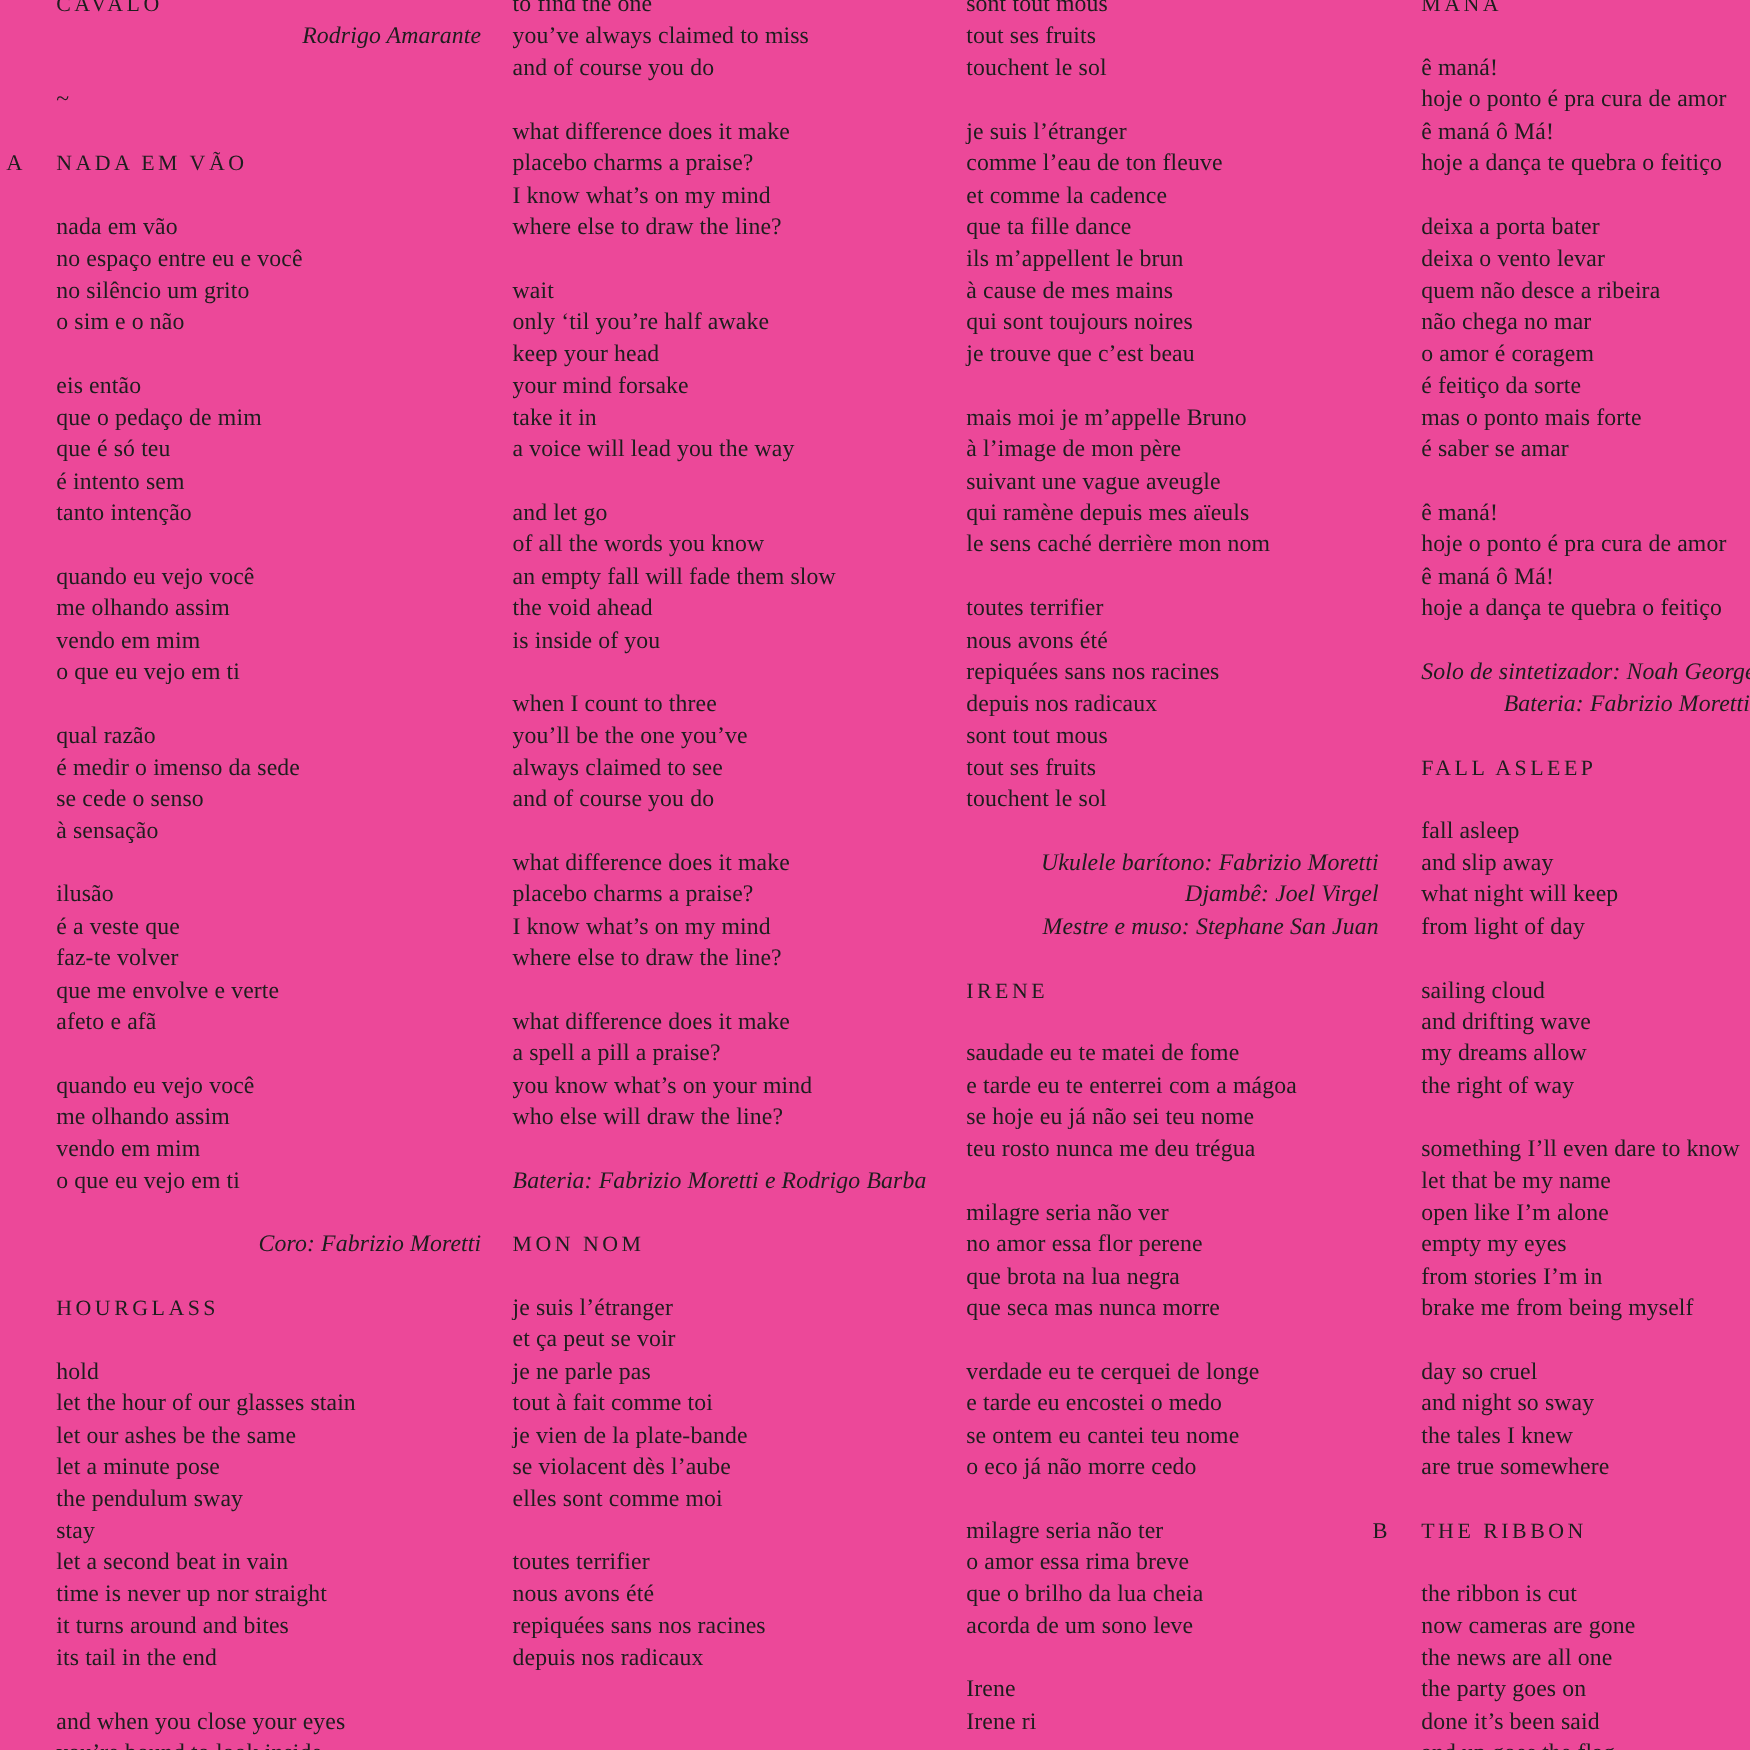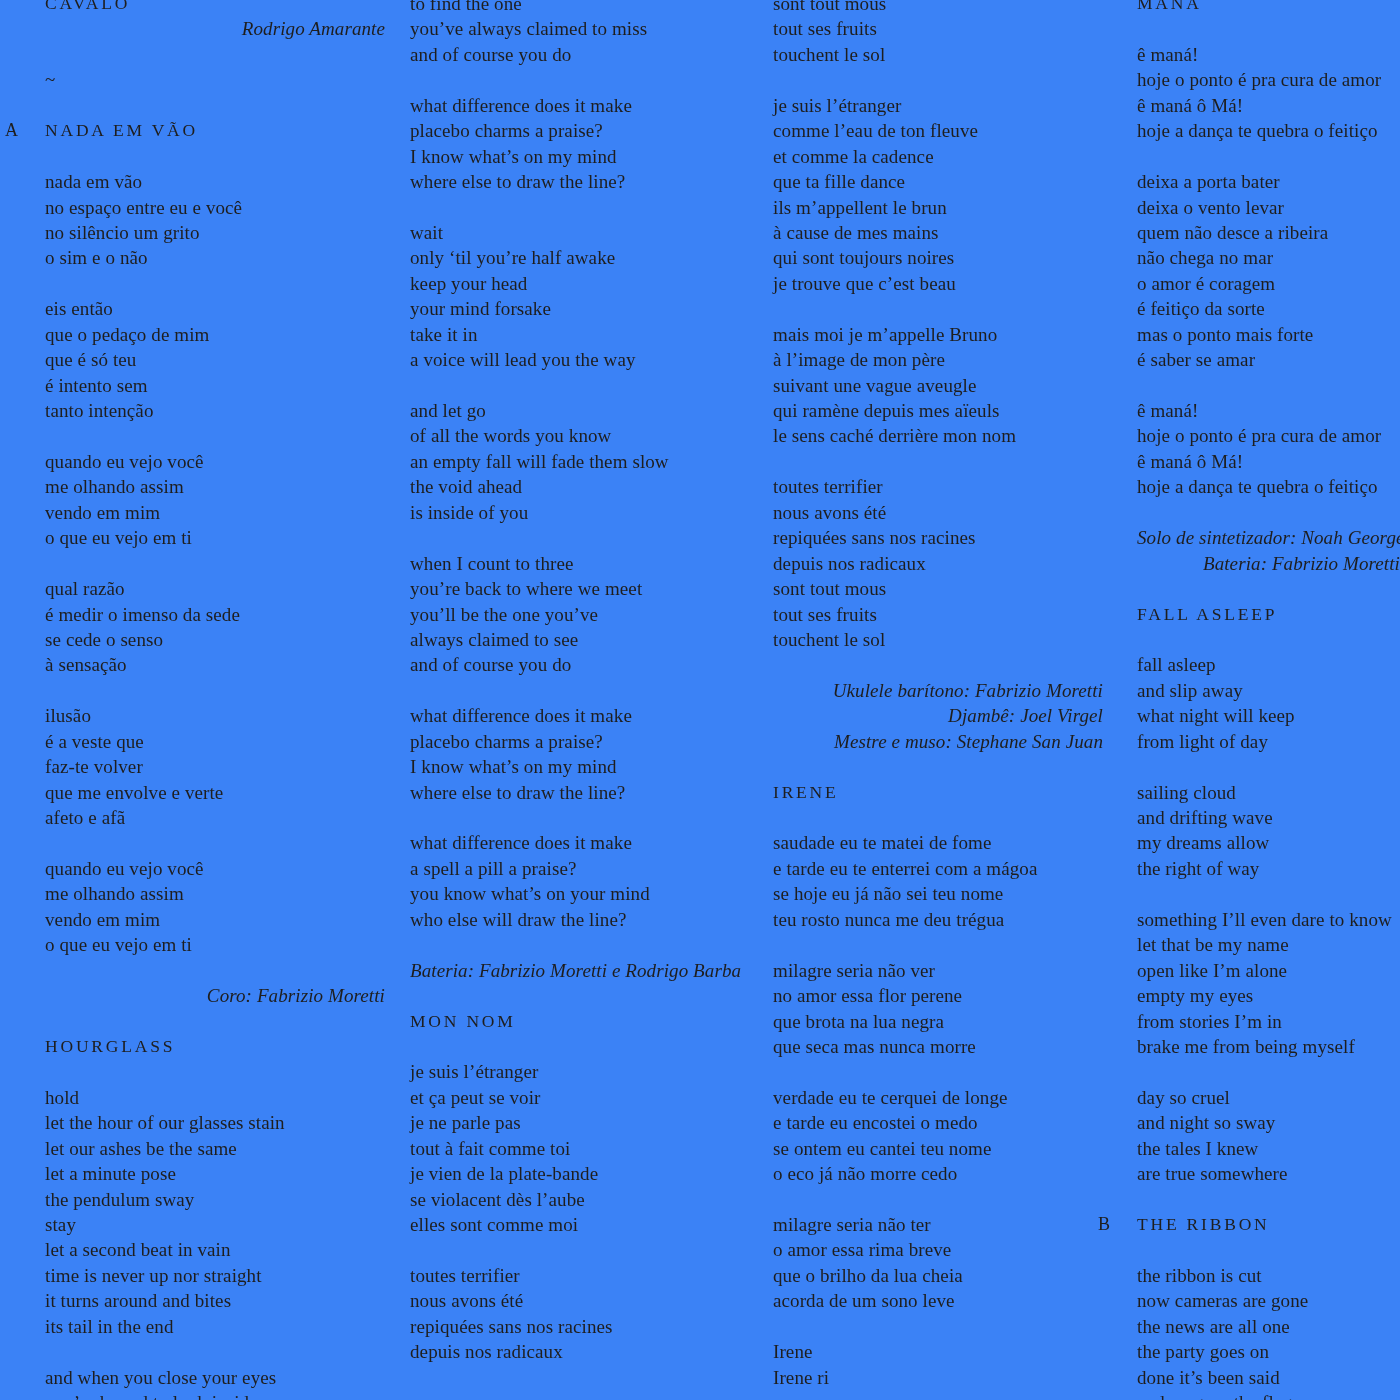--- a/index.html
+++ b/index.html
@@ -5,21 +5,21 @@
   html, body {
     margin: 0;
     padding: 0;
     background: #fcfcfc;
   }
   .page {
     position: relative;
     width: 1400px;
     height: 1400px;
     overflow: hidden;
-    background: #3b82f6;
+    background: #ec4899;
     font-family: "Liberation Serif", "DejaVu Serif", serif;
     color: #1e1e1e;
   }
   .col {
     position: absolute;
     top: -9px;
     white-space: nowrap;
   }
   .col-1 { left: 45px;  width: 340px; }
   .col-2 { left: 410px; width: 330px; }
@@ -132,21 +132,20 @@
       <div class="row">take it in</div>
       <div class="row">a voice will lead you the way</div>
       <div class="row"></div>
       <div class="row">and let go</div>
       <div class="row">of all the words you know</div>
       <div class="row">an empty fall will fade them slow</div>
       <div class="row">the void ahead</div>
       <div class="row">is inside of you</div>
       <div class="row"></div>
       <div class="row">when I count to three</div>
-      <div class="row">you’re back to where we meet</div>
       <div class="row">you’ll be the one you’ve</div>
       <div class="row">always claimed to see</div>
       <div class="row">and of course you do</div>
       <div class="row"></div>
       <div class="row">what difference does it make</div>
       <div class="row">placebo charms a praise?</div>
       <div class="row">I know what’s on my mind</div>
       <div class="row">where else to draw the line?</div>
       <div class="row"></div>
       <div class="row">what difference does it make</div>

